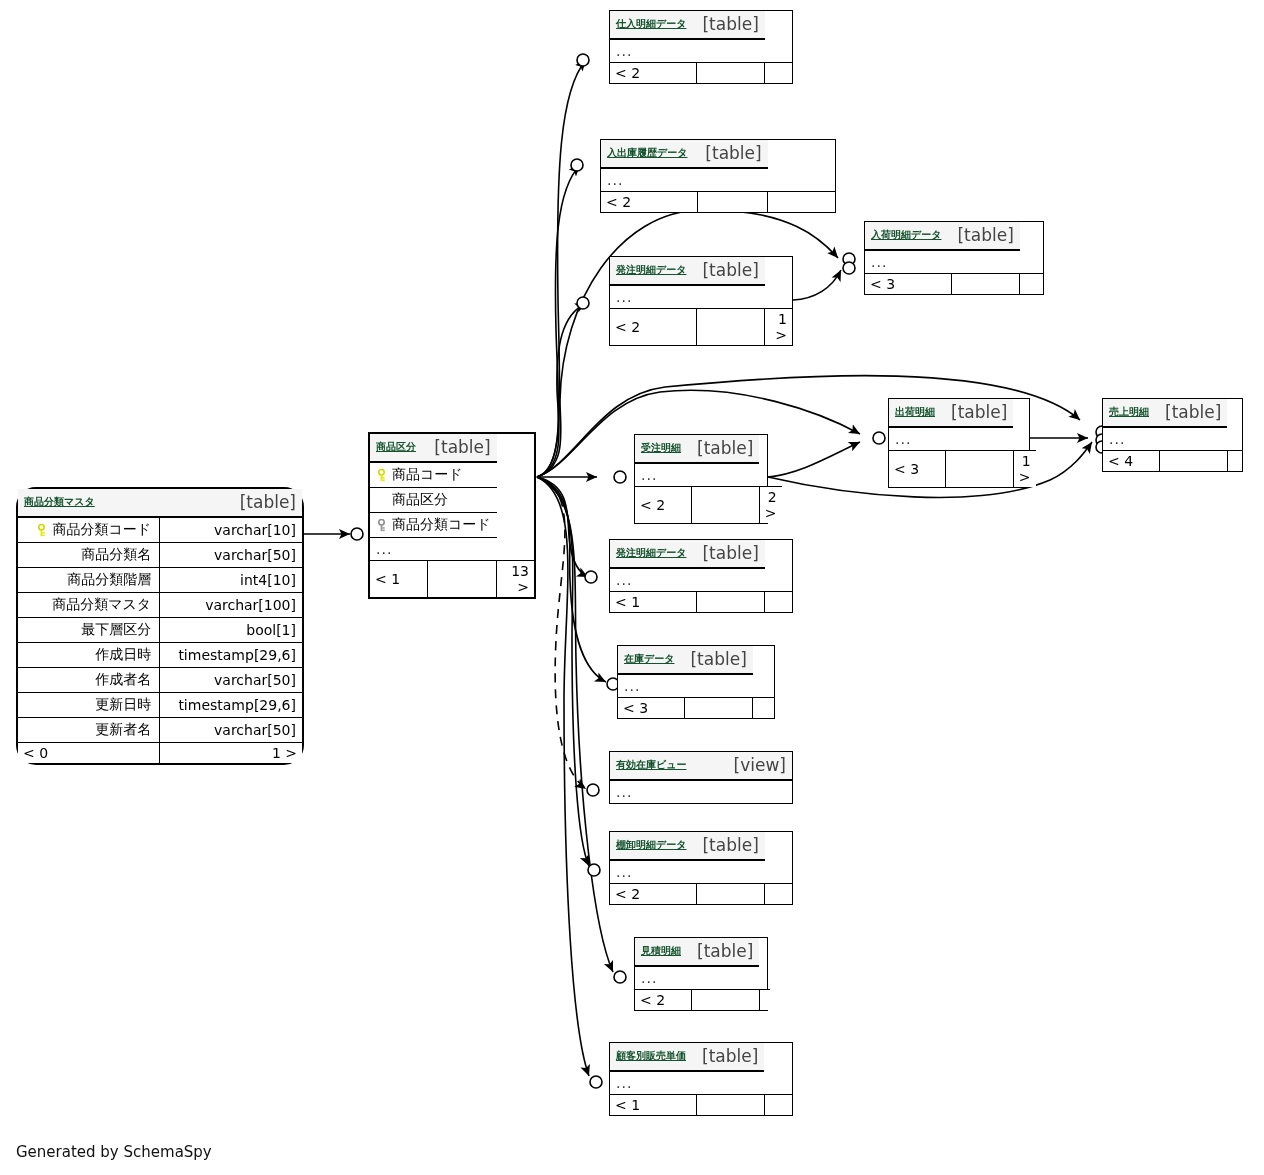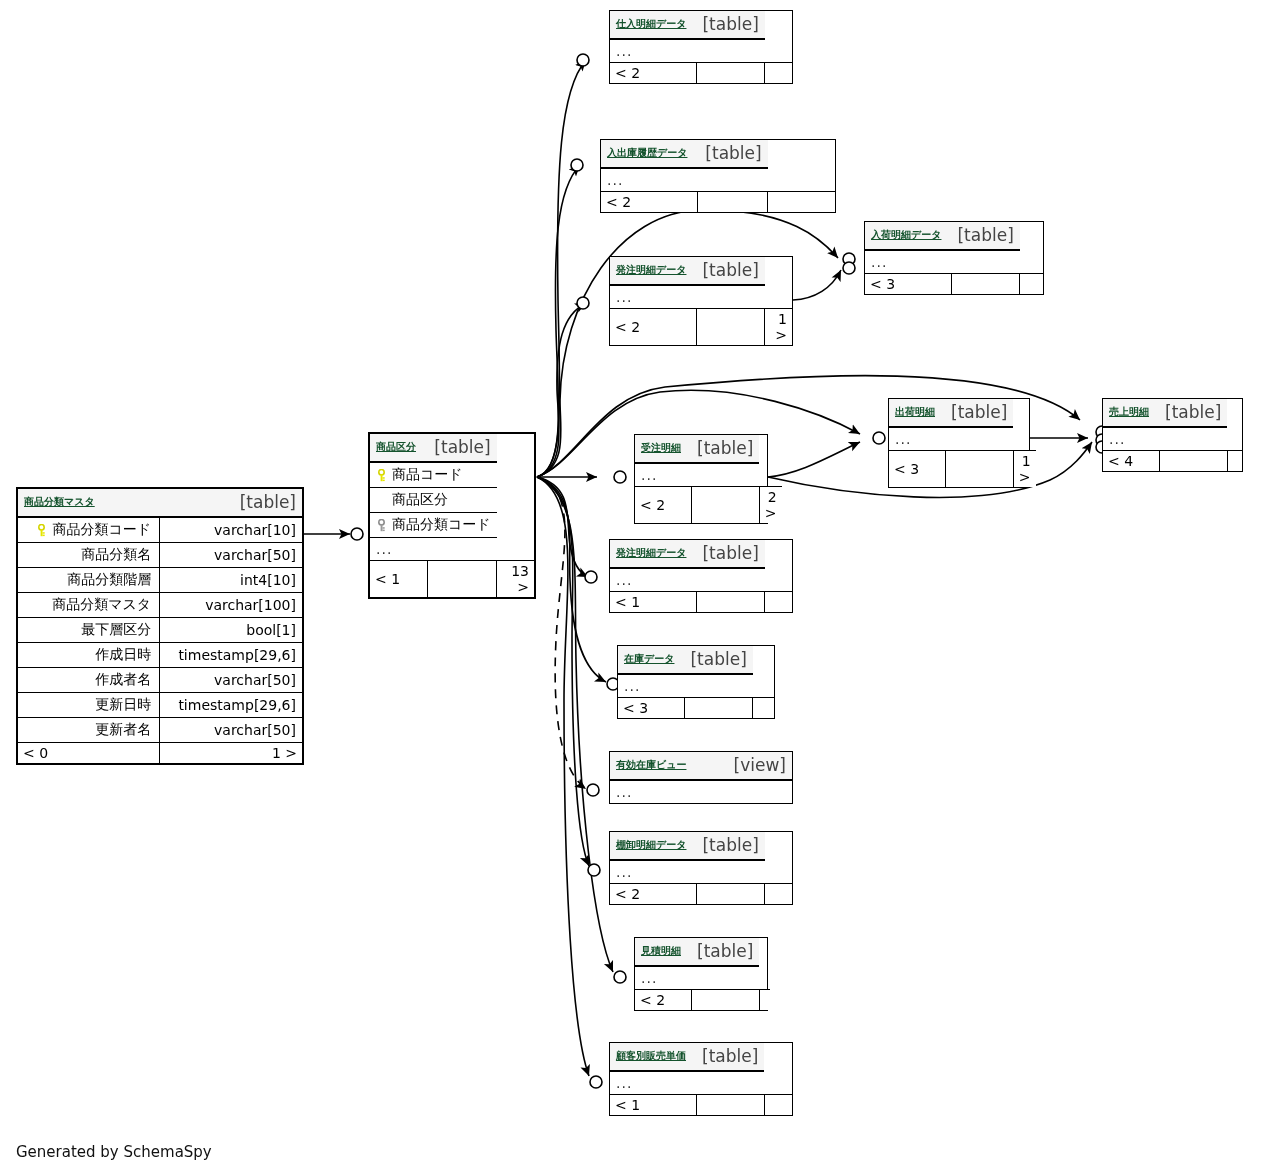--- a/index.html
+++ b/index.html
@@ -175,21 +175,21 @@
       <circle cx="591" cy="577" r="6"></circle>
       <circle cx="613" cy="684" r="6"></circle>
       <circle cx="593" cy="790" r="6"></circle>
       <circle cx="594" cy="870" r="6"></circle>
       <circle cx="620" cy="977" r="6"></circle>
       <circle cx="596" cy="1082" r="6"></circle>
       <circle cx="357" cy="534" r="6"></circle>
     </g>
   </svg>
 
-  <div class="node" style="left:16px; top:487px; width:288px;">
+  <div class="node" style="left:16px; top:487px; width:288px;border-radius:20px;">
     <table>
       <tbody>
           <tr class="hdr">
         <td class="tname">商品分類マスタ</td>
         <td class="ttype">[table]</td>
       </tr>
       <tr class="row">
         <td class="colname"><span class="keycell"><svg class="keyicon" viewBox="0 0 11 13">
                   <circle cx="5.5" cy="3.2" r="2.7" fill="none" stroke="#d4d400" stroke-width="1.6"></circle>
                   <rect x="4.6" y="5.2" width="1.9" height="7" fill="#e6e600"></rect>

